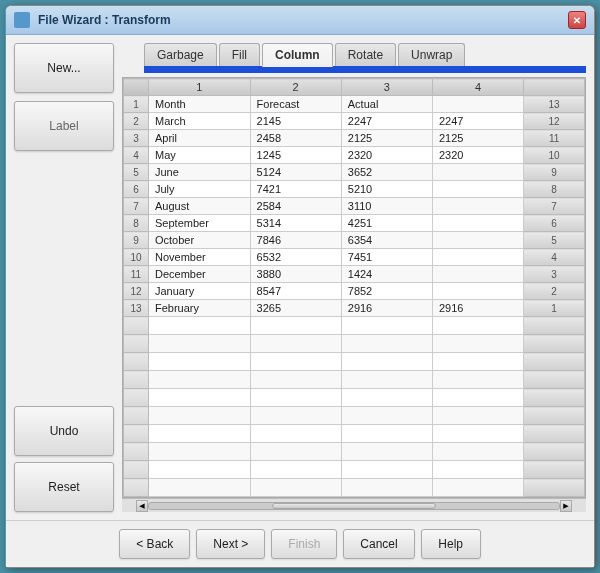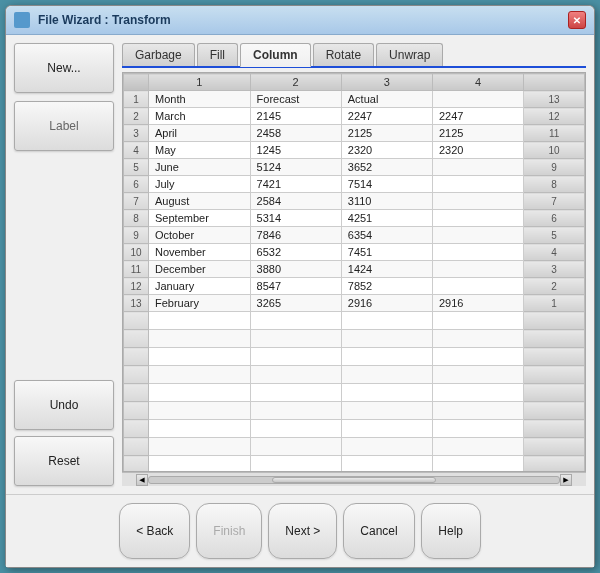--- a/index.html
+++ b/index.html
@@ -92,22 +92,23 @@
     .btn-label { color: #666; }
     .spacer { flex: 1; }
     .right-panel {
       flex: 1;
       display: flex;
       flex-direction: column;
       overflow: hidden;
     }
     .tabs {
       display: flex;
-      border-bottom: 2px solid #1d4ed8;
+      border-bottom: 7px solid #1d4ed8;
       margin-bottom: 4px;
+      margin-left: 22px;
     }
     .tab {
       padding: 4px 12px;
       border: 1px solid #aaa;
       border-bottom: none;
       background: linear-gradient(to bottom, #e8e8e8, #d0d0d0);
       cursor: pointer;
       font-size: 12px;
       color: #333;
       border-radius: 3px 3px 0 0;
@@ -169,22 +170,22 @@
       border-top: 1px solid #ccc;
       display: flex;
       justify-content: center;
       align-items: center;
       gap: 6px;
       background: #f0f0f0;
     }
     .footer-btn {
       background: linear-gradient(to bottom, #f8f8f8, #dcdcdc);
       border: 1px solid #aaa;
-      border-radius: 13px;
-      padding: 20px 16px;
+      border-radius: 3px;
+      padding: 7px 16px;
       cursor: pointer;
       font-size: 12px;
       color: #222;
       box-shadow: 0 1px 2px rgba(0,0,0,0.1);
       min-width: 60px;
       text-align: center;
     }
     .footer-btn.disabled { color: #aaa; cursor: default; }
     .horizontal-scroll {
       border-top: 1px solid #bbb;
@@ -306,21 +307,21 @@
                 <td>June</td>
                 <td>5124</td>
                 <td>3652</td>
                 <td></td>
                 <td style="text-align: center; color: rgb(85, 85, 85); font-size: 10px; background: linear-gradient(rgb(232, 232, 232), rgb(208, 208, 208)); border: 1px solid rgb(187, 187, 187); min-width: 30px;">9</td>
               </tr>
               <tr>
                 <td style="text-align: center; color: rgb(85, 85, 85); font-size: 10px; background: linear-gradient(rgb(232, 232, 232), rgb(216, 216, 216)); border: 1px solid rgb(187, 187, 187); min-width: 25px; width: 25px;">6</td>
                 <td>July</td>
                 <td>7421</td>
-                <td>7514</td>
+                <td>5210</td>
                 <td></td>
                 <td style="text-align: center; color: rgb(85, 85, 85); font-size: 10px; background: linear-gradient(rgb(232, 232, 232), rgb(208, 208, 208)); border: 1px solid rgb(187, 187, 187); min-width: 30px;">8</td>
               </tr>
               <tr>
                 <td style="text-align: center; color: rgb(85, 85, 85); font-size: 10px; background: linear-gradient(rgb(232, 232, 232), rgb(216, 216, 216)); border: 1px solid rgb(187, 187, 187); min-width: 25px; width: 25px;">7</td>
                 <td>August</td>
                 <td>2584</td>
                 <td>3110</td>
                 <td></td>
                 <td style="text-align: center; color: rgb(85, 85, 85); font-size: 10px; background: linear-gradient(rgb(232, 232, 232), rgb(208, 208, 208)); border: 1px solid rgb(187, 187, 187); min-width: 30px;">7</td>
@@ -463,18 +464,18 @@
         <div class="scroll-track">
           <div class="scroll-thumb"></div>
         </div>
         <div class="scroll-arrow">▶</div>
       </div>
     </div>
   </div>
 
   <div class="footer">
     <button class="footer-btn">&lt; Back</button>
+    <button class="footer-btn">Next &gt;</button>
     <button class="footer-btn disabled">Finish</button>
-    <button class="footer-btn">Next &gt;</button>
     <button class="footer-btn">Cancel</button>
     <button class="footer-btn">Help</button>
   </div>
 </div>
 
 </body></html>

